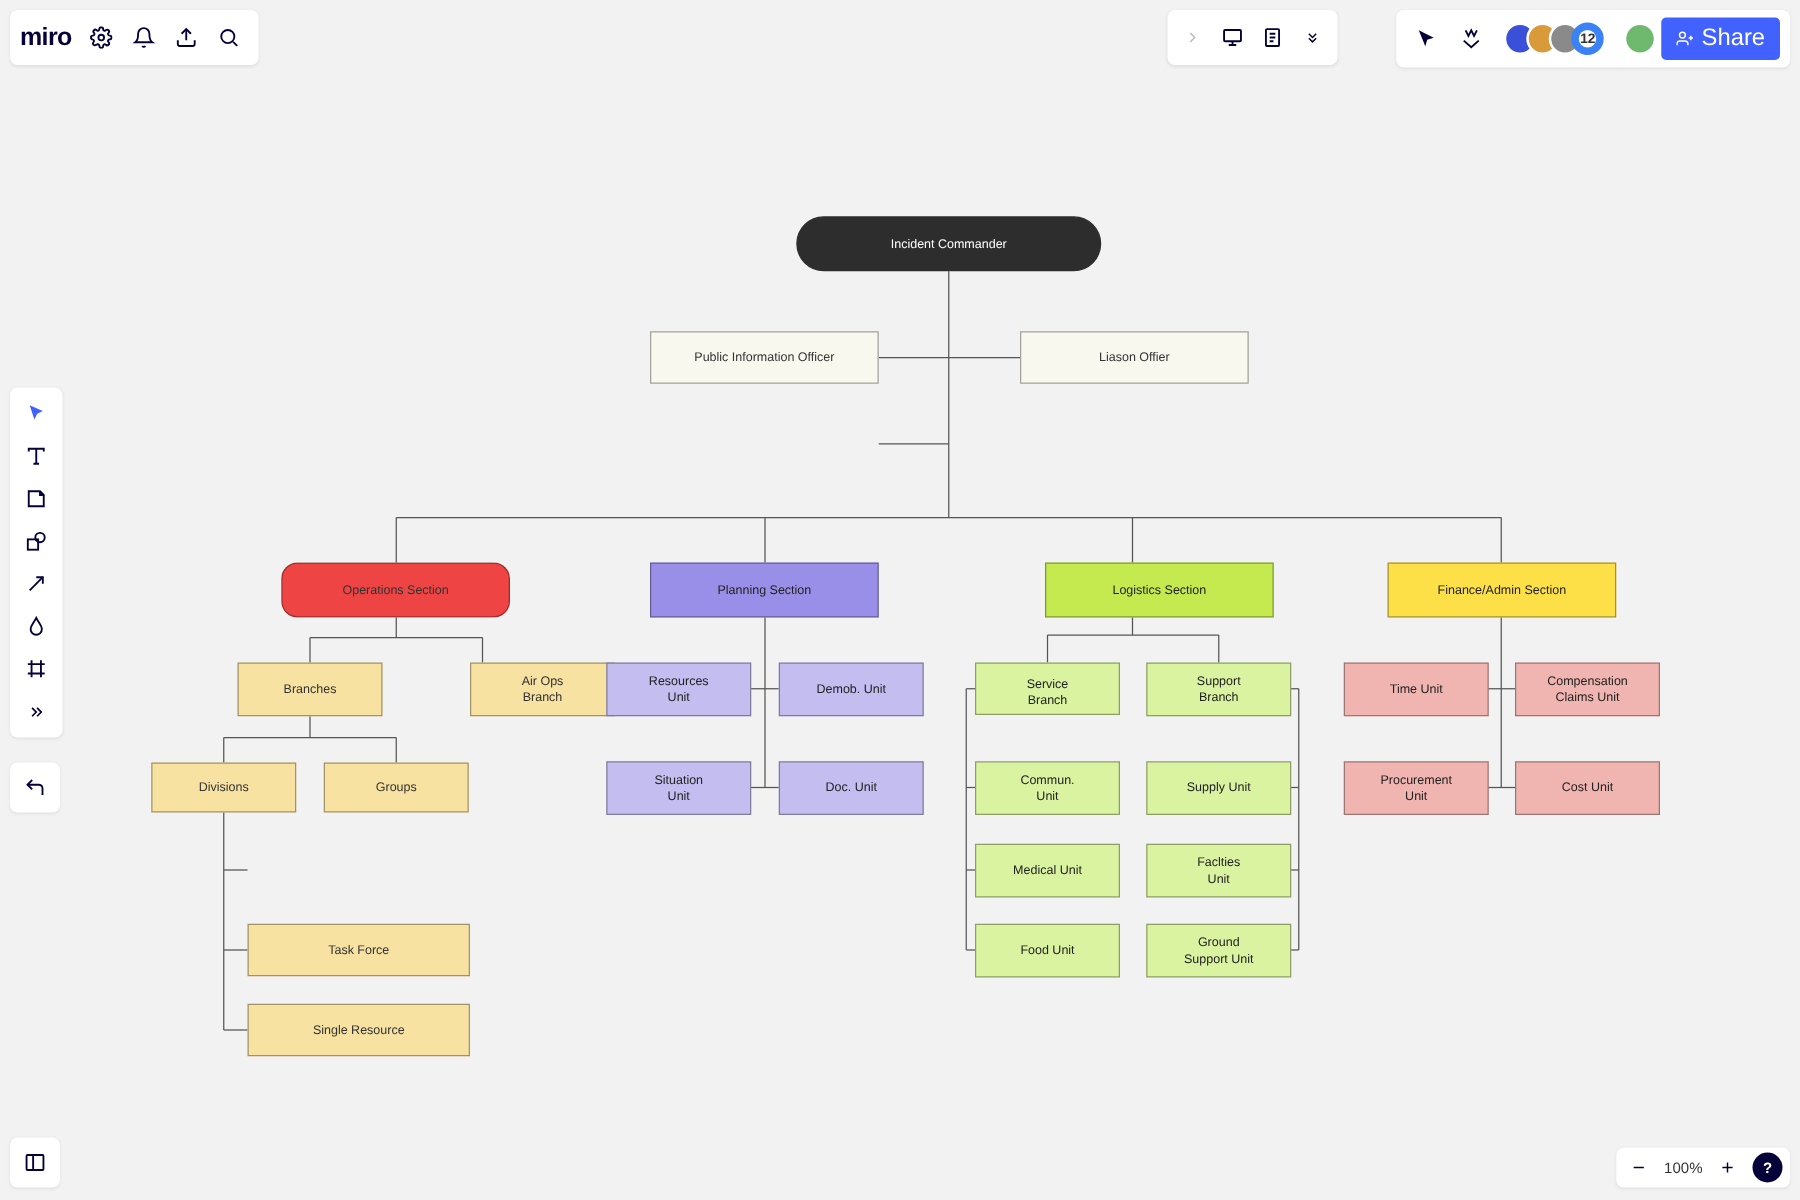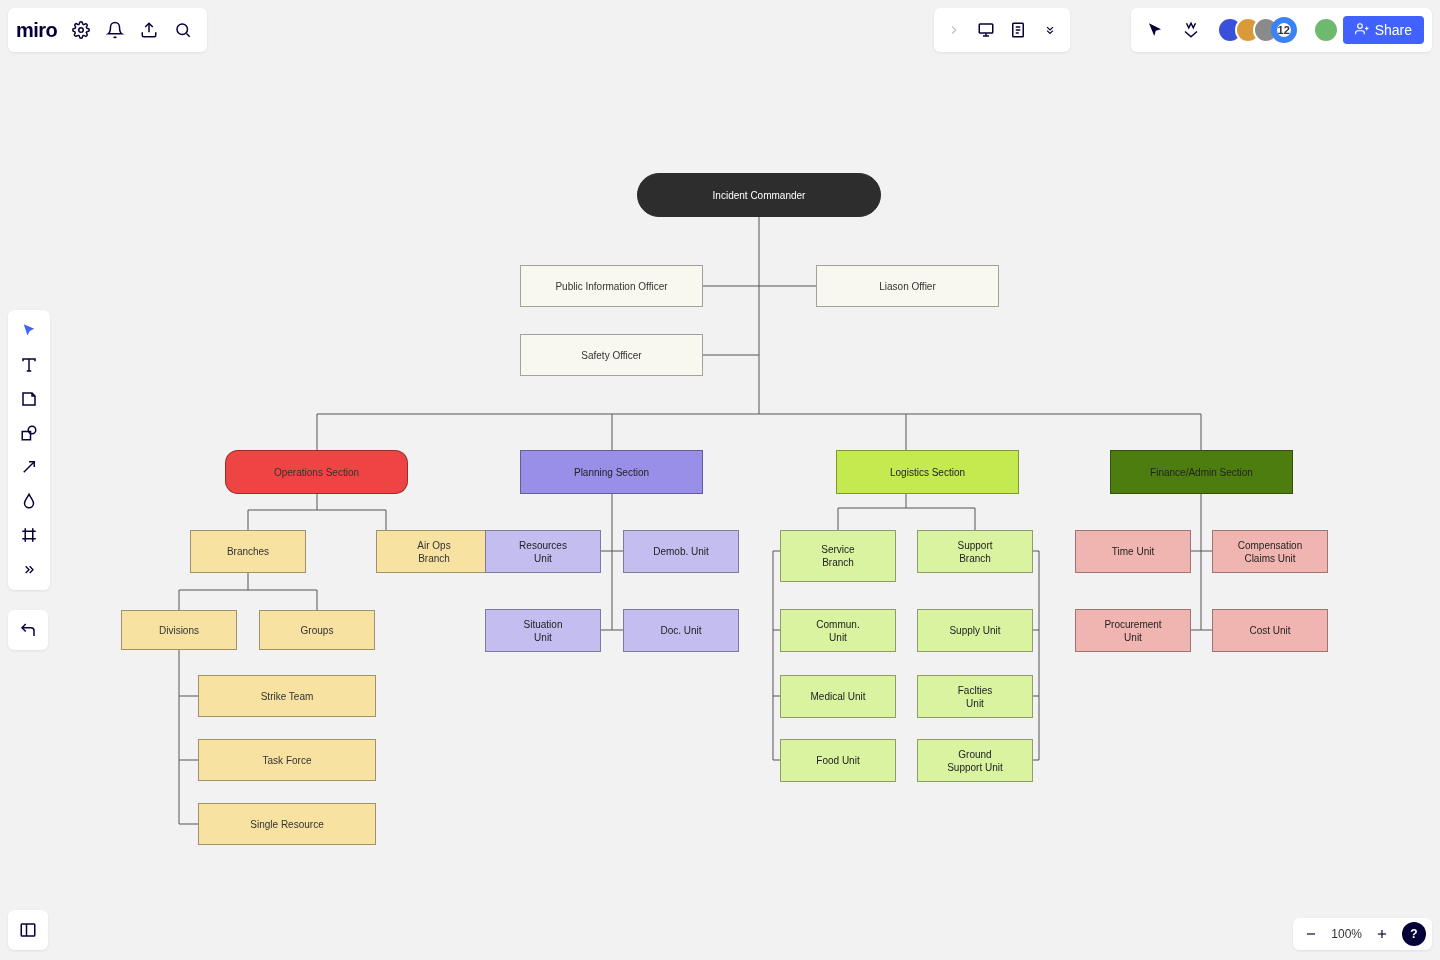--- a/index.html
+++ b/index.html
@@ -41,22 +41,22 @@
     font-size: 11px; font-weight:600; color:#fff;
   }
   .avatar:first-child { margin-left: 0; }
   .avatar-count {
     width: 26px; height: 26px; border-radius: 50%; border: 6px solid #3b82f6;
     background:#fff; color:#333; margin-left:-8px;
     display:flex;align-items:center;justify-content:center;font-size:11px;font-weight:600;
   }
   .share-btn {
     background:#4262ff; color:#fff; border:none; border-radius:4px;
-    padding: 6px 12px; font-size: 14px; font-weight:500;
-    display:flex; gap:6px; cursor:pointer;
+    padding: 6px 12px; font-size: 19px; font-weight:500;
+    display:flex; align-items:center; gap:6px; cursor:pointer;
   }
 
   
   .side-bar {
     position: absolute; left: 8px; top: 310px;
     background:#fff; border-radius:6px; box-shadow:0 1px 3px rgba(0,0,0,.08);
     display:flex; flex-direction:column; padding:4px;
   }
   .side-bar .icon-btn { width: 34px; height: 34px; }
   .side-bar-undo {
@@ -94,21 +94,21 @@
   .pill { border-radius: 999px; }
 
   .c-dark   { background:#2d2d2d; color:#fff; border-color:#2d2d2d; }
   .c-cream  { background:#f9f8ee; color:#333; }
   .c-yellow { background:#ef4444; color:#333;border-radius:13px; }
   .c-yellow-l { background:#f7e2a1; color:#333; }
   .c-purple { background:#9a8fe8; color:#222; }
   .c-purple-l { background:#c3bdf0; color:#222; }
   .c-green  { background:#c4ea4f; color:#222; }
   .c-green-l{ background:#daf3a0; color:#222; }
-  .c-red    { background:#4d7c0f; color:#222; }
+  .c-red    { background:#fde047; color:#222; }
   .c-red-l  { background:#f0b5b1; color:#222; }
 
   svg.wires { position:absolute; inset:0; width:1440px; height:960px; pointer-events:none; }
   svg.wires line { stroke:#555; stroke-width:1; }
 </style>
 </head>
 <body>
 
 <div class="canvas">
 
@@ -170,23 +170,20 @@
   <div class="node pill c-dark" style="left:637px; top:173px; width:244px; height:44px;">
       <span>Incident Commander</span>
     </div>
 
   <div class="node c-cream" style="left:520px; top:265px; width:183px; height:42px;">
       <span>Public Information Officer</span>
     </div>
   <div class="node c-cream" style="left:816px; top:265px; width:183px; height:42px;">
       <span>Liason Offier</span>
     </div>
-  <div class="node c-cream" style="left:520px; top:334px; width:183px; height:42px;">
-      <span>Safety Officer</span>
-    </div>
 
   <div class="node c-yellow" style="left:225px; top:450px; width:183px; height:44px;">
       <span>Operations Section</span>
     </div>
   <div class="node c-purple" style="left:520px; top:450px; width:183px; height:44px;">
       <span>Planning Section</span>
     </div>
   <div class="node c-green" style="left:836px; top:450px; width:183px; height:44px;">
       <span>Logistics Section</span>
     </div>
@@ -198,42 +195,39 @@
       <span>Branches</span>
     </div>
   <div class="node c-yellow-l" style="left:328px; top:530px; width:116px; height:43px; white-space:pre-line;margin-left:48px;"><span>Air Ops
 Branch</span></div>
   <div class="node c-yellow-l" style="left:121px; top:610px; width:116px; height:40px;">
       <span>Divisions</span>
     </div>
   <div class="node c-yellow-l" style="left:259px; top:610px; width:116px; height:40px;">
       <span>Groups</span>
     </div>
-  <div class="node c-yellow-l" style="left:198px; top:675px; width:178px; height:42px;">
-      <span>Strike Team</span>
-    </div>
   <div class="node c-yellow-l" style="left:198px; top:739px; width:178px; height:42px;">
       <span>Task Force</span>
     </div>
   <div class="node c-yellow-l" style="left:198px; top:803px; width:178px; height:42px;">
       <span>Single Resource</span>
     </div>
 
   <div class="node c-purple-l" style="left:485px; top:530px; width:116px; height:43px; white-space:pre-line;"><span>Resources
 Unit</span></div>
   <div class="node c-purple-l" style="left:623px; top:530px; width:116px; height:43px;">
       <span>Demob. Unit</span>
     </div>
   <div class="node c-purple-l" style="left:485px; top:609px; width:116px; height:43px; white-space:pre-line;"><span>Situation
 Unit</span></div>
   <div class="node c-purple-l" style="left:623px; top:609px; width:116px; height:43px;">
       <span>Doc. Unit</span>
     </div>
 
-  <div class="node c-green-l" style="left:780px; top:530px; width:116px; height:52px; white-space:pre-line;"><span>Service
+  <div class="node c-green-l" style="left:780px; top:530px; width:116px; height:42px; white-space:pre-line;align-items:flex-end;"><span>Service
 Branch</span></div>
   <div class="node c-green-l" style="left:917px; top:530px; width:116px; height:43px; white-space:pre-line;"><span>Support
 Branch</span></div>
   <div class="node c-green-l" style="left:780px; top:609px; width:116px; height:43px; white-space:pre-line;"><span>Commun.
 Unit</span></div>
   <div class="node c-green-l" style="left:917px; top:609px; width:116px; height:43px;">
       <span>Supply Unit</span>
     </div>
   <div class="node c-green-l" style="left:780px; top:675px; width:116px; height:43px;">
       <span>Medical Unit</span>

